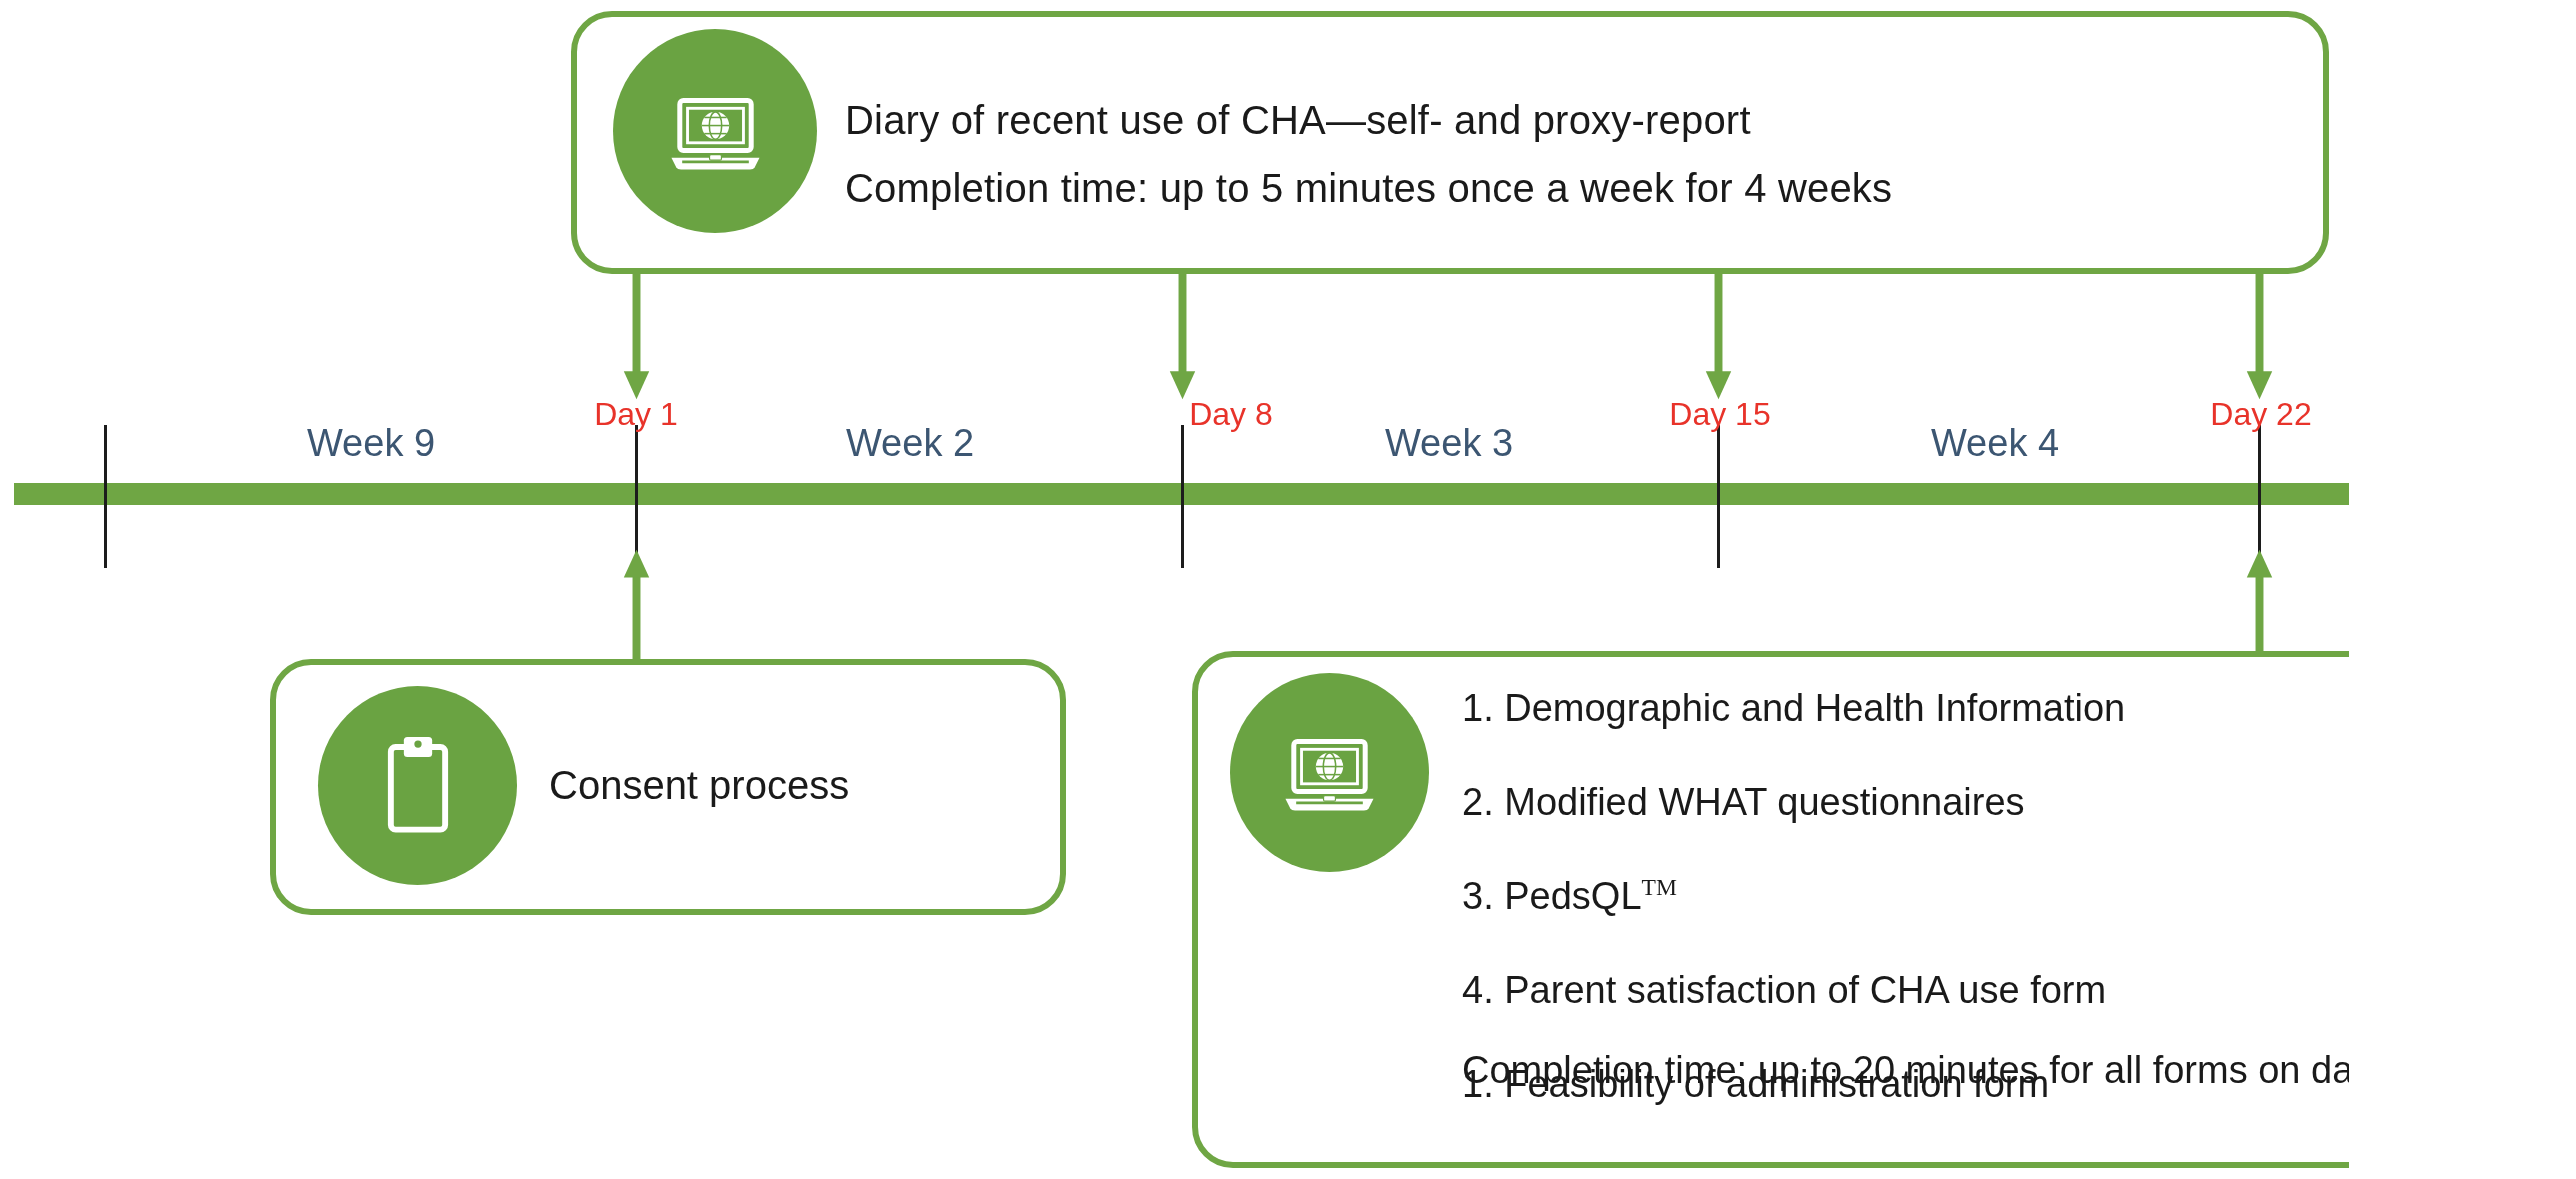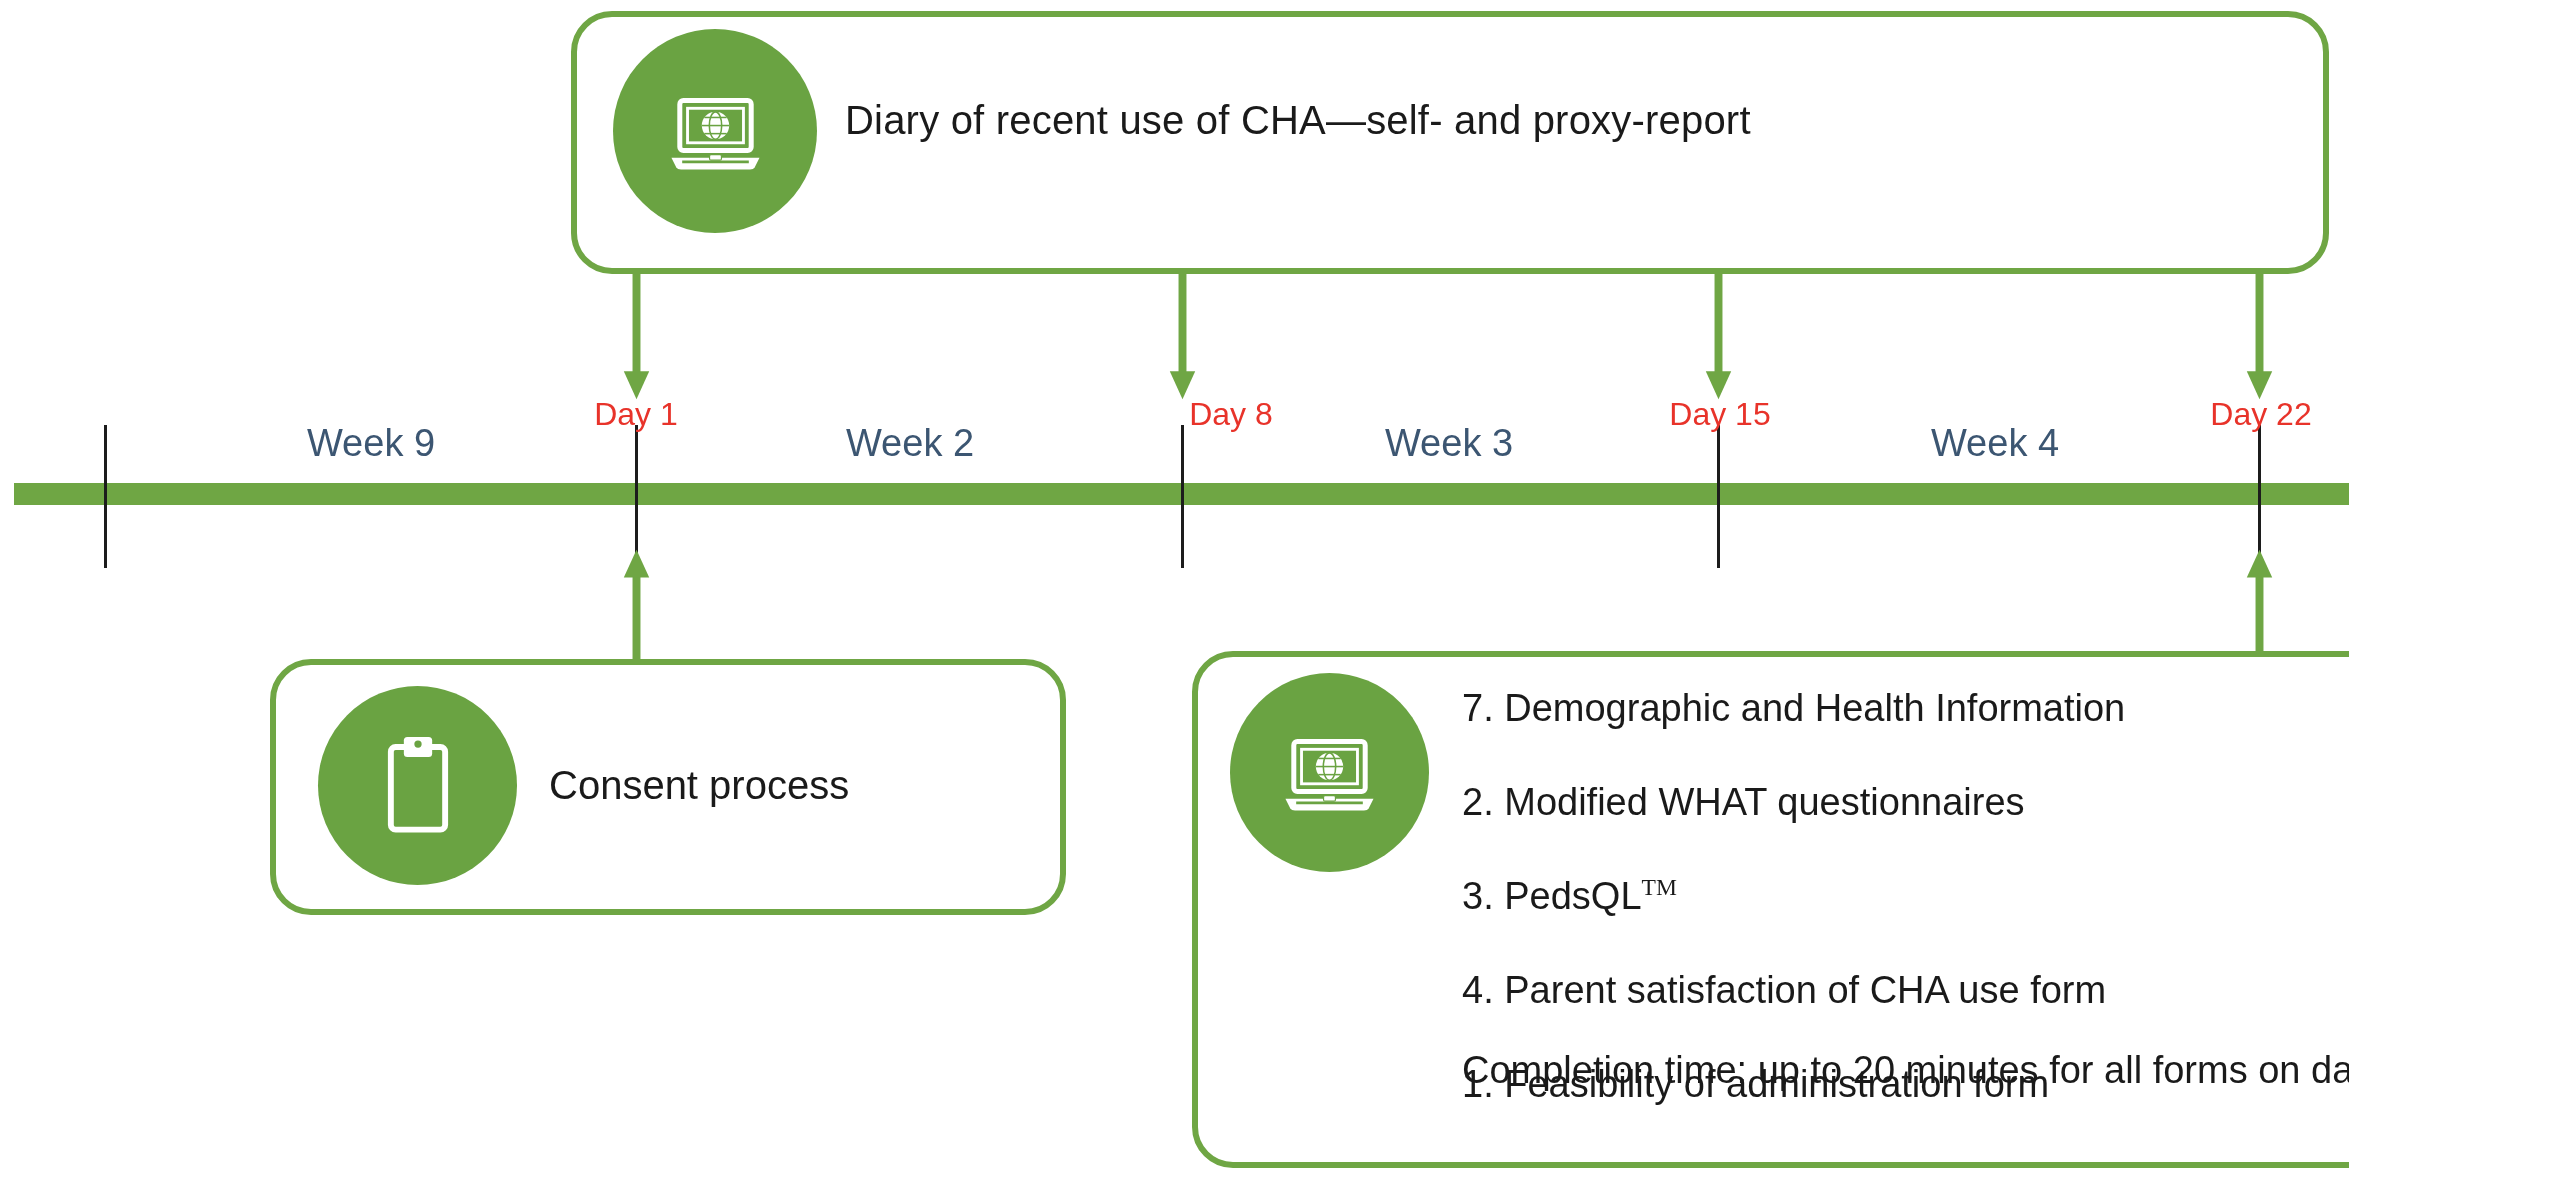--- a/index.html
+++ b/index.html
@@ -137,20 +137,21 @@
         <line x1="40.6" y1="51.8" x2="59.4" y2="51.8"></line>
       </g>
       <path d="M13 72 H87 L83 80 Q82 82 79 82 H21 Q18 82 17 80 Z" fill="#ffffff"></path>
       <path d="M22 75.5 H78" stroke="#6AA342" stroke-width="2.2" fill="none"></path>
       <rect x="45" y="69.5" width="10" height="4.5" rx="1.2" fill="#ffffff" stroke="#6AA342" stroke-width="1"></rect>
     </svg>
   </div>
 
   <div class="callout-text" id="diary-text">
     <div>Diary of recent use of CHA—self- and proxy-report</div>
+    <div>Completion time: up to 5 minutes once a week for 4 weeks</div>
   </div>
 
   <div class="arrow" style="left:623px;  top:274px; height:126px;">
     <svg viewBox="0 0 34 158" preserveAspectRatio="none">
       <rect x="12" y="0" width="10" height="126" fill="#6FA644"></rect>
       <polygon points="1,122 33,122 17,157" fill="#6FA644"></polygon>
     </svg>
   </div>
   <div class="arrow" style="left:1169px; top:274px; height:126px;">
     <svg viewBox="0 0 34 158" preserveAspectRatio="none">
@@ -227,21 +228,21 @@
         <line x1="40.6" y1="38.2" x2="59.4" y2="38.2"></line>
         <line x1="40.6" y1="51.8" x2="59.4" y2="51.8"></line>
       </g>
       <path d="M13 72 H87 L83 80 Q82 82 79 82 H21 Q18 82 17 80 Z" fill="#ffffff"></path>
       <path d="M22 75.5 H78" stroke="#6AA342" stroke-width="2.2" fill="none"></path>
       <rect x="45" y="69.5" width="10" height="4.5" rx="1.2" fill="#ffffff" stroke="#6AA342" stroke-width="1"></rect>
     </svg>
   </div>
 
   <div class="callout-text" id="forms-text">
-    <div class="form-item">7. Demographic and Health Information</div>
+    <div class="form-item">1. Demographic and Health Information</div>
     <div class="form-item">2. Modified WHAT questionnaires</div>
     <div class="form-item"><span>3. PedsQL</span><sup>TM</sup></div>
     <div class="form-item">4. Parent satisfaction of CHA use form</div>
     <div class="form-item">1. Feasibility of administration form</div>
   </div>
 
   <div id="forms-completion">Completion time: up to 20 minutes for all forms on day 22</div>
 
 </div>
 

